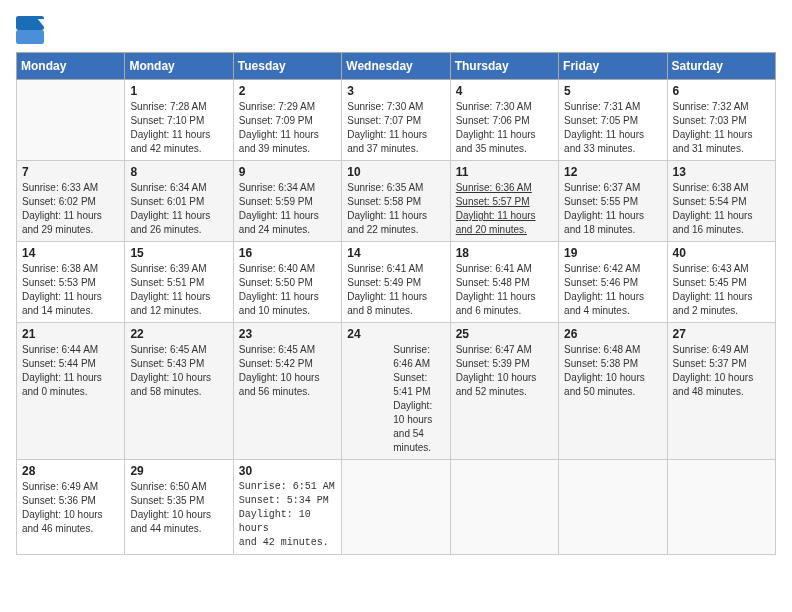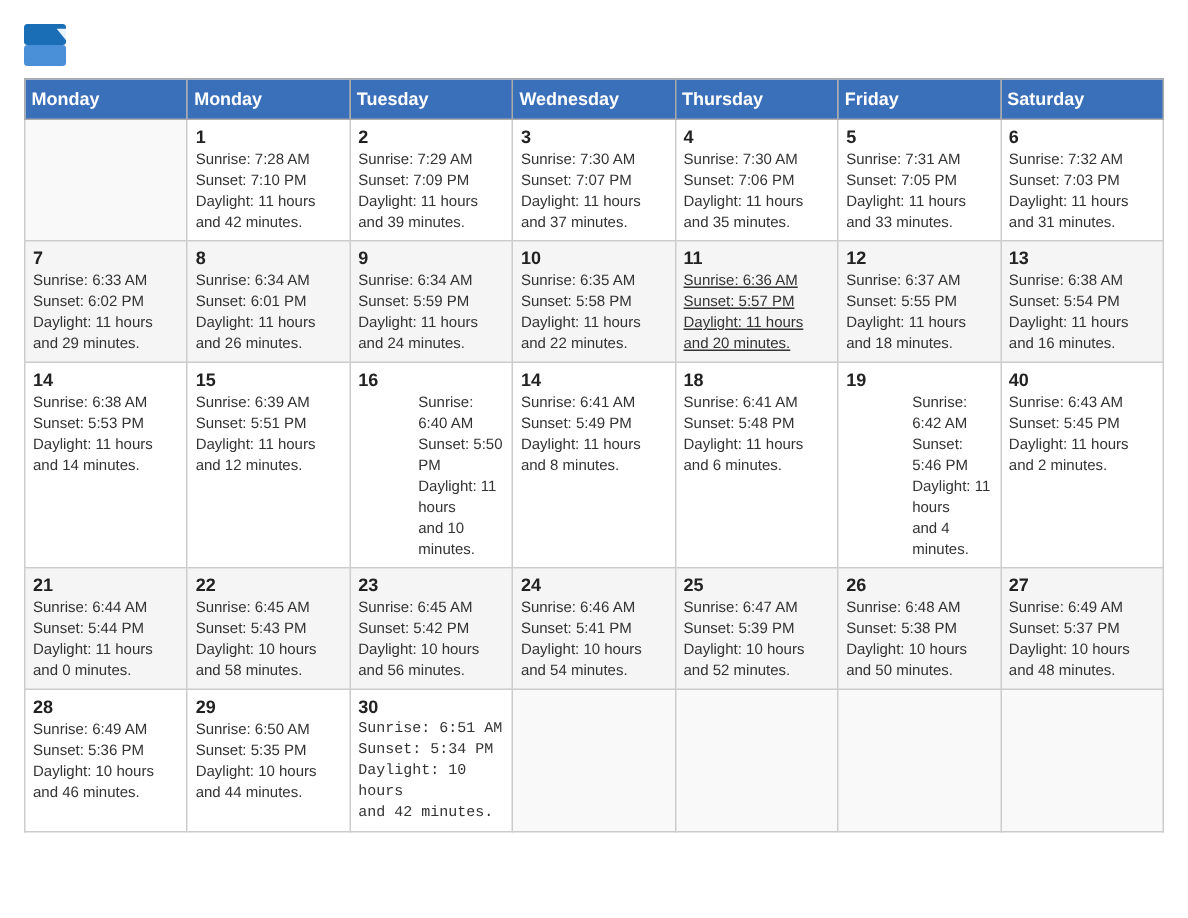--- a/index.html
+++ b/index.html
@@ -225,42 +225,42 @@
         </td>
         <td>
           <div class="day-number">15</div>
           <div class="day-info" style="white-space: pre-line;">Sunrise: 6:39 AM
 Sunset: 5:51 PM
 Daylight: 11 hours
 and 12 minutes.</div>
         </td>
         <td>
           <div class="day-number">16</div>
-          <div class="day-info" style="white-space: pre-line; margin-left: 40px;">Sunrise: 6:40 AM
+          <div class="day-info" style="white-space: pre-line;">Sunrise: 6:40 AM
 Sunset: 5:50 PM
 Daylight: 11 hours
 and 10 minutes.</div>
         </td>
         <td>
           <div class="day-number">14</div>
           <div class="day-info" style="white-space: pre-line;">Sunrise: 6:41 AM
 Sunset: 5:49 PM
 Daylight: 11 hours
 and 8 minutes.</div>
         </td>
         <td>
           <div class="day-number">18</div>
           <div class="day-info" style="white-space: pre-line;">Sunrise: 6:41 AM
 Sunset: 5:48 PM
 Daylight: 11 hours
 and 6 minutes.</div>
         </td>
         <td>
           <div class="day-number">19</div>
-          <div class="day-info" style="white-space: pre-line; margin-left: 44px;">Sunrise: 6:42 AM
+          <div class="day-info" style="white-space: pre-line;">Sunrise: 6:42 AM
 Sunset: 5:46 PM
 Daylight: 11 hours
 and 4 minutes.</div>
         </td>
         <td>
           <div class="day-number">40</div>
           <div class="day-info" style="white-space: pre-line;">Sunrise: 6:43 AM
 Sunset: 5:45 PM
 Daylight: 11 hours
 and 2 minutes.</div>
@@ -283,21 +283,21 @@
         </td>
         <td>
           <div class="day-number">23</div>
           <div class="day-info" style="white-space: pre-line;">Sunrise: 6:45 AM
 Sunset: 5:42 PM
 Daylight: 10 hours
 and 56 minutes.</div>
         </td>
         <td>
           <div class="day-number">24</div>
-          <div class="day-info" style="white-space: pre-line;">Sunrise: 6:46 AM
+          <div class="day-info" style="white-space: pre-line; margin-left: 46px;">Sunrise: 6:46 AM
 Sunset: 5:41 PM
 Daylight: 10 hours
 and 54 minutes.</div>
         </td>
         <td>
           <div class="day-number">25</div>
           <div class="day-info" style="white-space: pre-line;">Sunrise: 6:47 AM
 Sunset: 5:39 PM
 Daylight: 10 hours
 and 52 minutes.</div>

